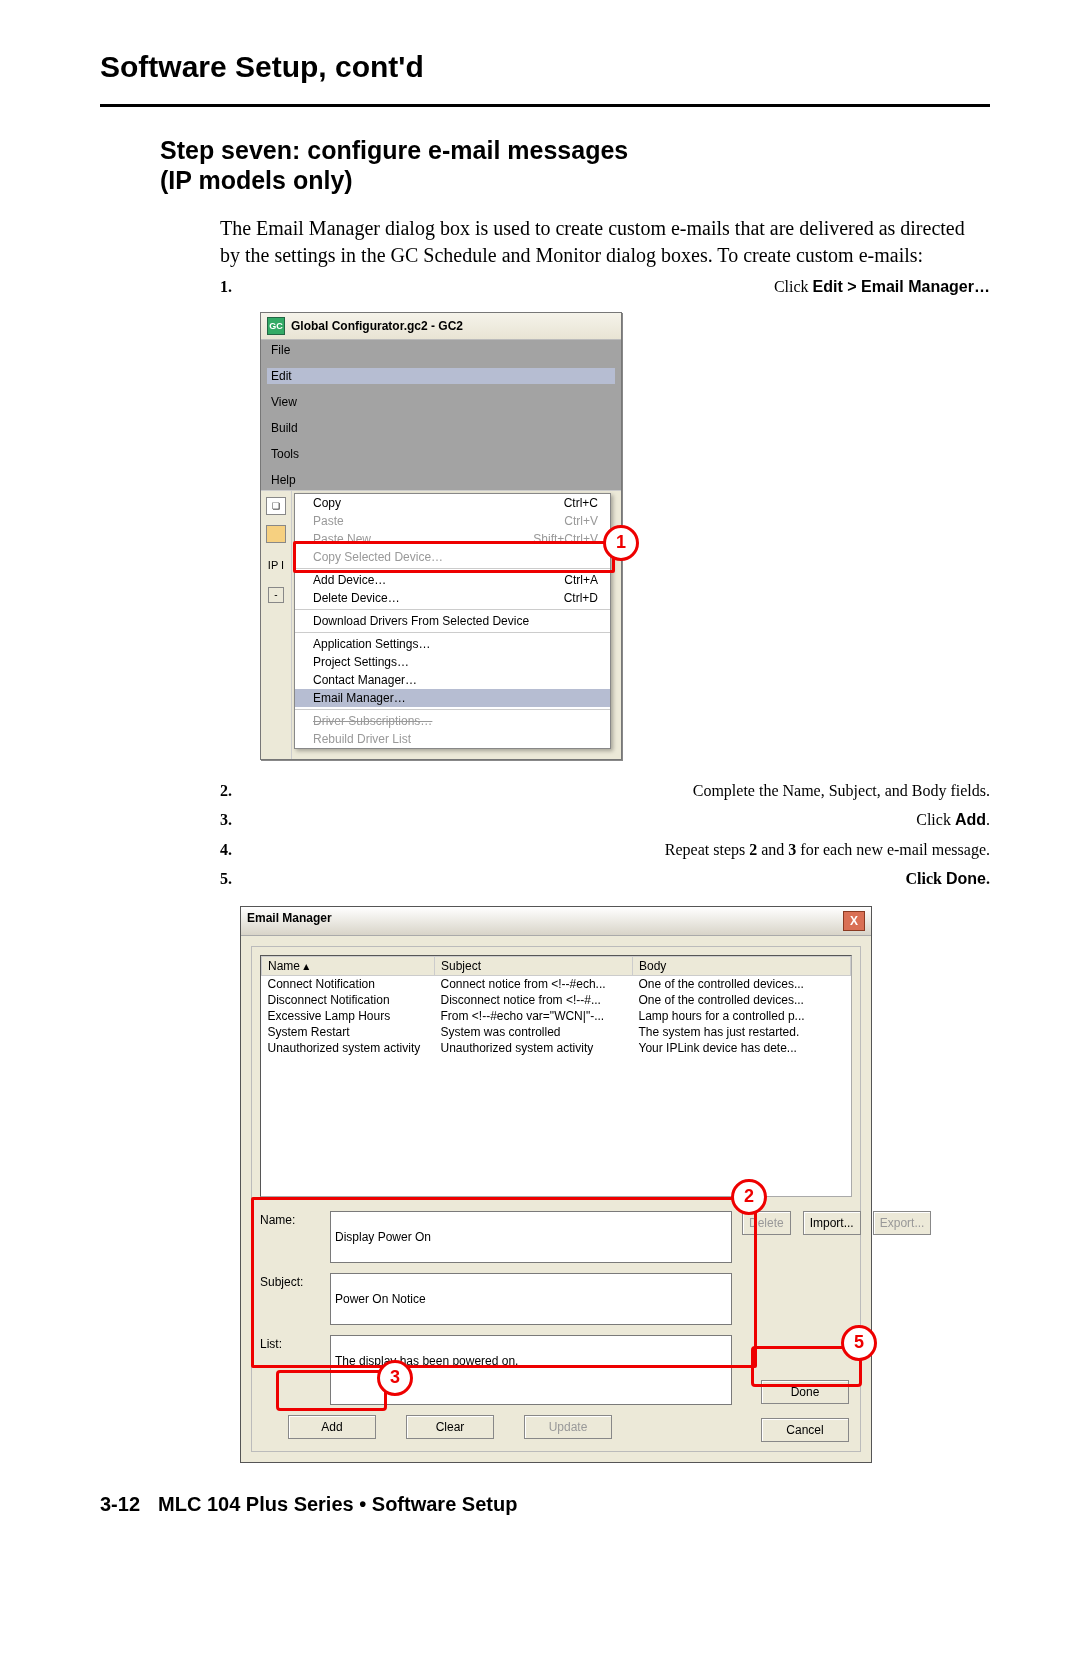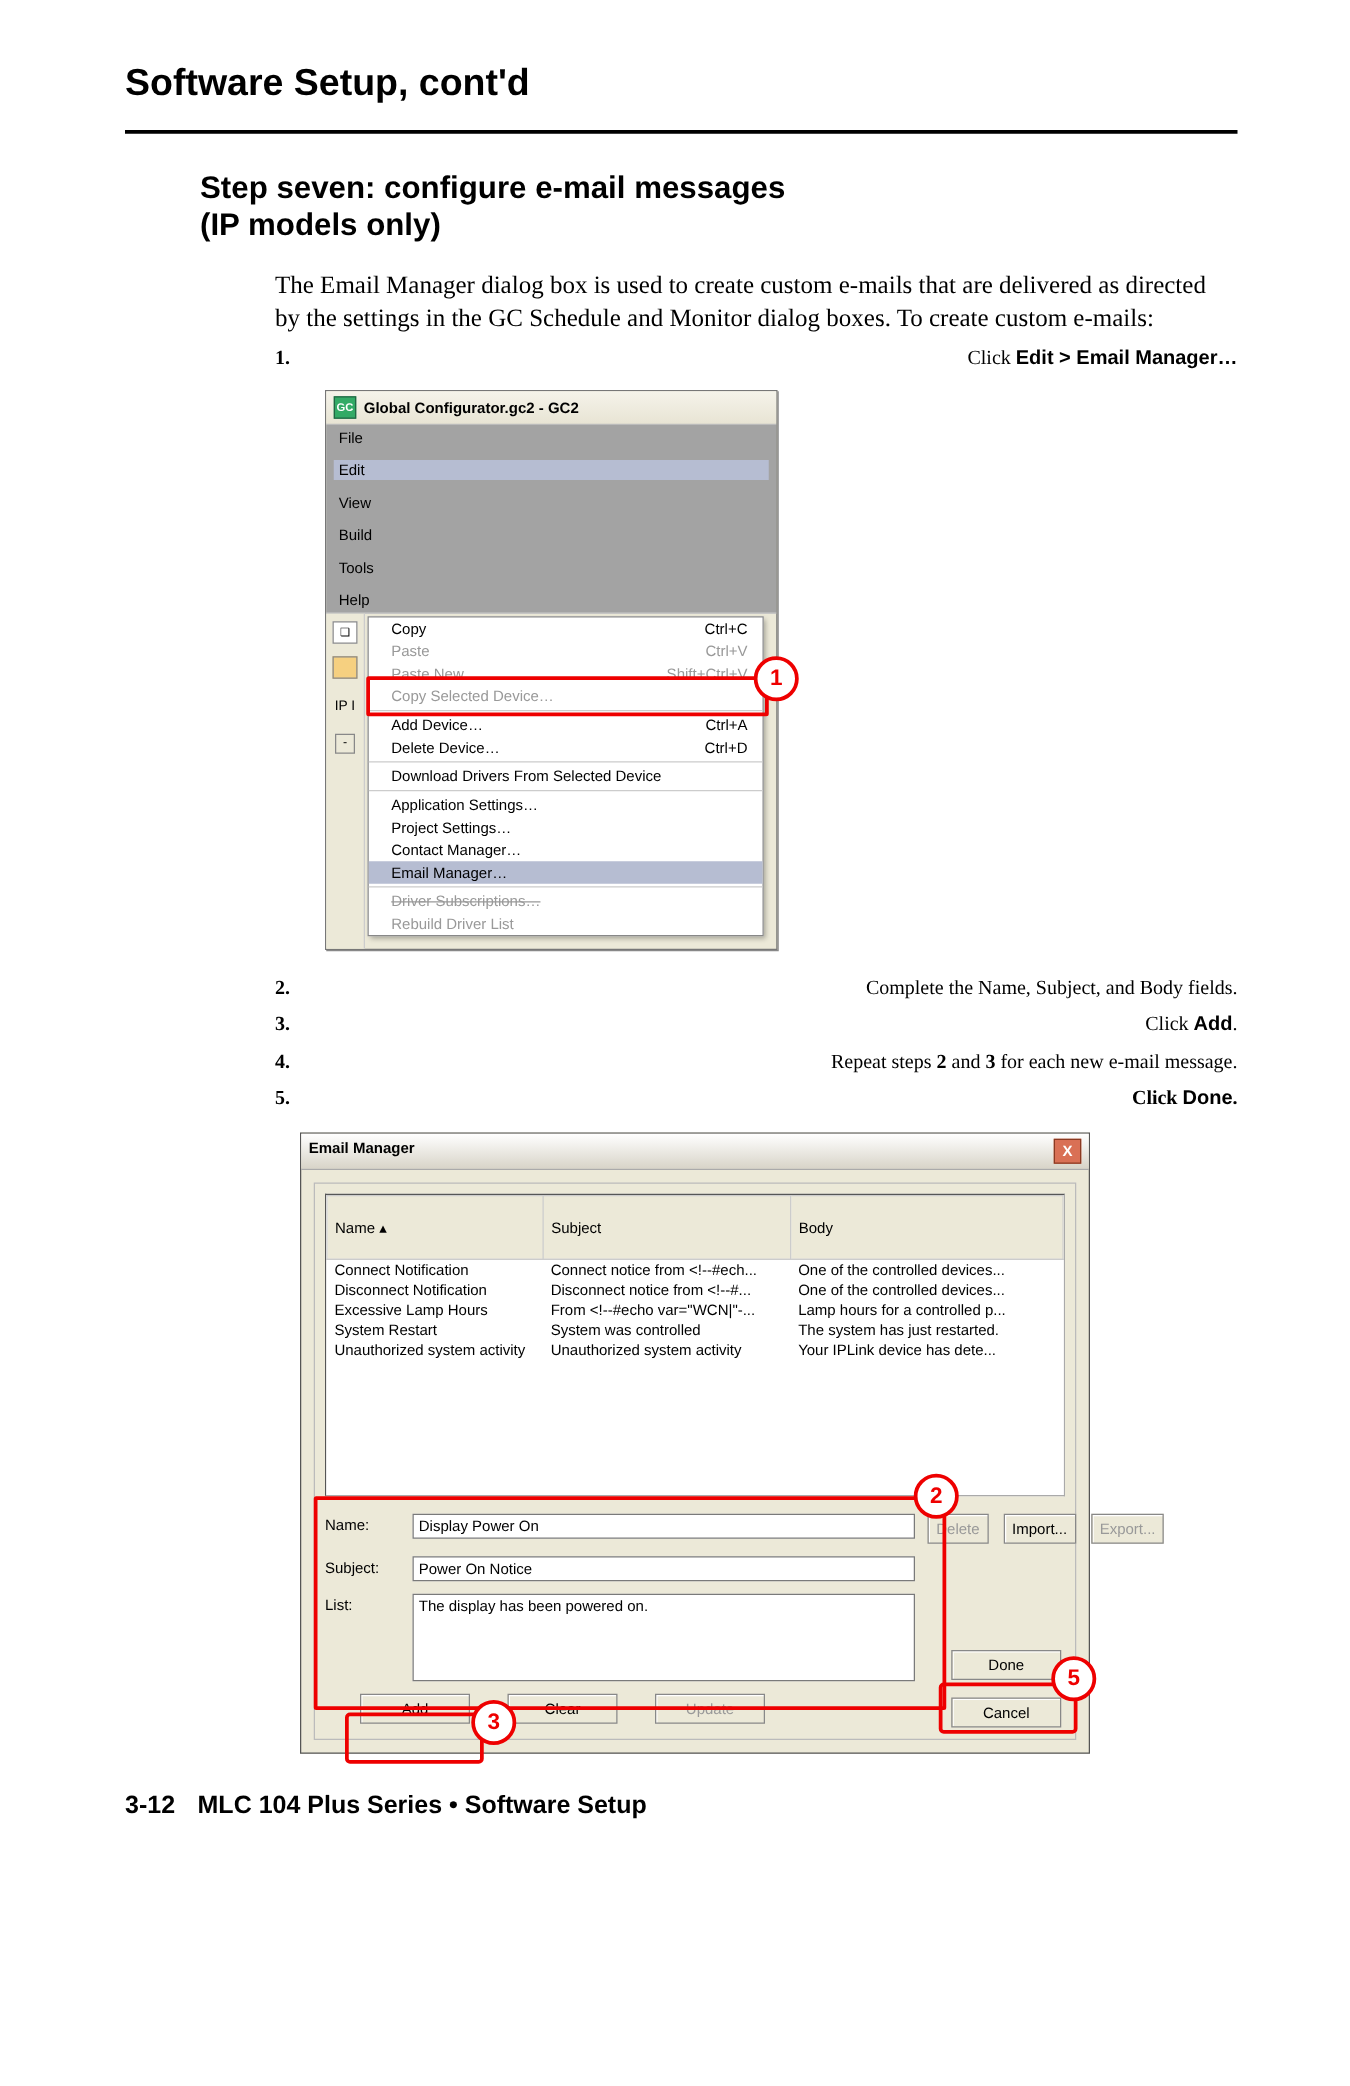--- a/index.html
+++ b/index.html
@@ -181,21 +181,21 @@
     background:#fff;
     border:1px inset #aaa;
     border-collapse:collapse;
     font-size:12px;
   }
   .em-table th {
     text-align:left;
     font-weight:normal;
     background:#ece9d8;
     border:1px solid #ccc;
-    padding:18px 6px;
+    padding:2px 6px;
   }
   .em-table td {
     padding:1px 6px;
     border-bottom:0;
     white-space:nowrap;
     overflow:hidden;
   }
   .em-table .name-col{width:160px;}
   .em-table .subj-col{width:185px;}
   .tbl-wrap{height:240px;overflow:hidden;background:#fff;border:1px inset #aaa;}
@@ -207,21 +207,21 @@
     display:grid;
     grid-template-columns: 60px 1fr 110px;
     gap:10px 10px;
     align-items:start;
   }
   .em-form .lbl{padding-top:2px;}
   .em-form input, .em-form textarea {
     width:100%;
     font-family:Tahoma,sans-serif;
     font-size:12px;
-    padding:2px 4px;
+    padding:18px 4px;
     border:1px solid #7a7a7a;
     background:#fff;
     box-sizing:border-box;
   }
   .em-form textarea{height:70px;resize:none;}
   .em-btn {
     width:88px;height:24px;
     border:1px solid #888;
     background:#ece9d8;
     font-family:Tahoma,sans-serif;

